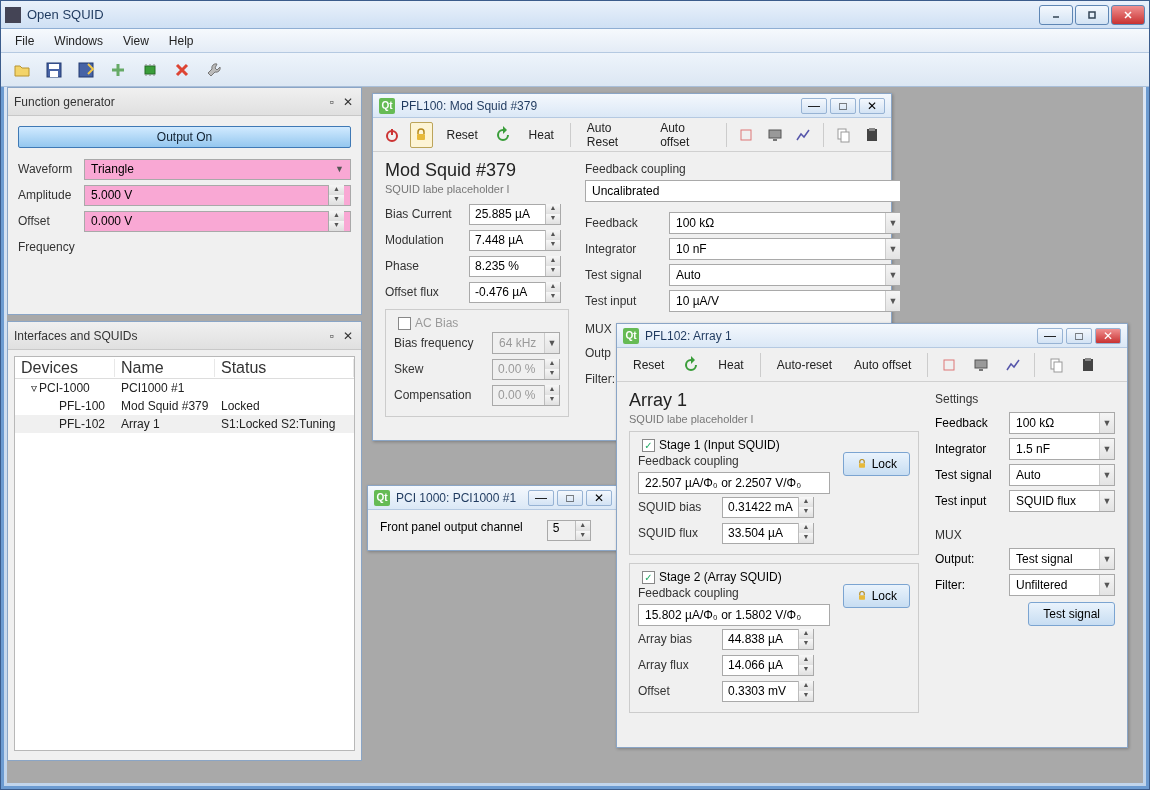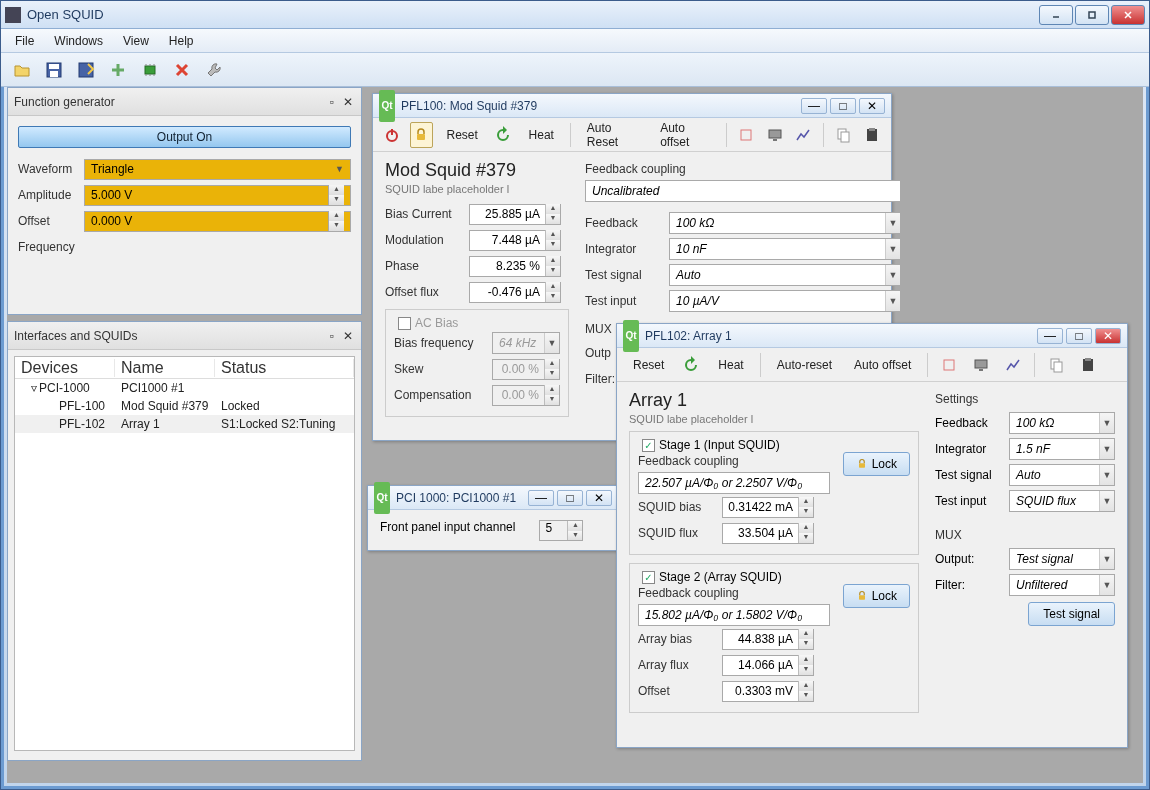--- a/index.html
+++ b/index.html
@@ -31,38 +31,38 @@
 
 #dock-fg { left:0; top:0; width:355px; height:228px; }
 #dock-int { left:0; top:234px; width:355px; height:440px; }
 
 .dock-body { padding:10px; background:#f0f0f0; }
 
 
 .output-btn { width:100%; height:22px; background:linear-gradient(#d1eaff,#94c7ef); border:1px solid #3f79b5; border-radius:2px; color:#123; margin-bottom:8px; }
 .form-row { display:flex; align-items:center; height:26px; gap:6px; }
 .form-row label { width:60px; color:#333; }
-.form-row .control { flex:1; height:21px; border:1px solid #a9a9a9; background:#eab308; padding:0 6px; display:flex; align-items:center; justify-content:space-between; }
+.form-row .control { flex:1; height:21px; border:1px solid #a9a9a9; background:#f9a8d4; padding:0 6px; display:flex; align-items:center; justify-content:space-between; }
 .spinner { width:16px; display:flex; flex-direction:column; }
 .spinner span { height:10px; background:linear-gradient(#f5f5f5,#ddd); border-left:1px solid #a9a9a9; font-size:7px; text-align:center; line-height:8px; color:#555; }
 .combo-arrow { font-size:9px; color:#555; }
 
 
 .tree-container { border:1px solid #b8b8b8; background:#fff; height:395px; overflow:auto; }
 .tree-hdr { display:flex; background:#fff; border-bottom:1px solid #ddd; height:22px; align-items:center; }
 .tree-hdr .col { padding:0 6px; border-right:1px solid #e8e8e8; font-size:16px; color:#333; }
 .tree-row { display:flex; height:18px; align-items:center; }
 .tree-row.sel { background:#f0f0f0; }
 .tree-row .col { padding:0 6px; font-size:12px; color:#222; white-space:nowrap; overflow:hidden; }
 .col.c0{width:100px} .col.c1{width:100px} .col.c2{flex:1}
 
 
 .subwin { position:absolute; border:1px solid #8aa5c6; background:#f0f0f0; box-shadow:1px 1px 3px rgba(0,0,0,.25); }
 .subwin .sw-title { height:24px; background:linear-gradient(#f4f8fd,#dbe8f6); display:flex; align-items:center; padding:0 6px; border-bottom:1px solid #b5c9e1; }
-.sw-title .qt-icon { width:16px; height:32px; background:#6b5; border-radius:2px; margin-right:6px; display:flex; align-items:center; justify-content:center; color:#fff; font-size:10px; font-weight:bold; }
+.sw-title .qt-icon { width:16px; height:16px; background:#6b5; border-radius:2px; margin-right:6px; display:flex; align-items:center; justify-content:center; color:#fff; font-size:10px; font-weight:bold; }
 .sw-title .t { flex:1; color:#1f3a5f; font-size:12px; }
 .sw-title .sw-btn { width:26px; height:16px; background:linear-gradient(#f4f8fd,#d3e3f4); border:1px solid #97b3d4; border-radius:2px; margin-left:3px; display:flex; align-items:center; justify-content:center; }
 .sw-title .sw-btn.close { background:linear-gradient(#f09090,#c83232); color:#fff; }
 
 #win-pfl100 { left:365px; top:6px; width:520px; height:348px; }
 #win-pci1000 { left:360px; top:398px; width:252px; height:66px; }
 #win-pfl102 { left:609px; top:236px; width:512px; height:425px; }
 
 .sw-toolbar { height:34px; display:flex; align-items:center; gap:6px; padding:0 8px; border-bottom:1px solid #d0d0d0; background:#f0f0f0; }
 .sw-toolbar .tbtn { padding:4px 8px; color:#222; border-radius:2px; }
@@ -70,25 +70,25 @@
 .sw-toolbar .sep { width:1px; height:24px; background:#ccc; margin:0 2px; }
 
 .sw-body { padding:8px 12px; display:flex; gap:16px; }
 .sw-col { flex:1; }
 h2.squid-title { font-size:18px; font-weight:normal; color:#222; margin-bottom:2px; }
 .placeholder { font-size:11px; color:#777; margin-bottom:6px; }
 
 .param-row { display:flex; align-items:center; height:26px; gap:6px; }
 .param-row label { width:78px; color:#333; }
 .param-row .num { width:92px; height:21px; border:1px solid #a9a9a9; background:#fff; display:flex; align-items:center; }
-.param-row .num span { flex:1; padding:0 5px;text-align:right; }
+.param-row .num span { flex:1; padding:0 5px; }
 .param-row .num .spin { width:15px; display:flex; flex-direction:column; border-left:1px solid #bcbcbc; }
 .param-row .num .spin b { height:10px; background:linear-gradient(#f7f7f7,#e0e0e0); font-size:7px; text-align:center; color:#555; font-weight:normal; }
 
-.select { height:22px; border:1px solid #a9a9a9; background:#fff; display:flex; align-items:center; padding:0 6px; justify-content:space-between;font-style:italic; }
+.select { height:22px; border:1px solid #a9a9a9; background:#fff; display:flex; align-items:center; padding:0 6px; justify-content:space-between; }
 .select.wide { width:232px; }
 .select .arr { width:15px; text-align:center; font-size:9px; color:#555; border-left:1px solid #ccc; margin-right:-6px; height:100%; display:flex; align-items:center; justify-content:center; background:linear-gradient(#f5f5f5,#e3e3e3); }
 
 .sect-label { font-size:12px; color:#333; margin:2px 0 4px; }
 .fieldset { border:1px solid #ccc; padding:6px 8px 8px; margin-bottom:8px; background:#f0f0f0; position:relative; }
 .fieldset .legend { background:#f0f0f0; padding:0 4px; display:flex; align-items:center; gap:4px; }
 .checkbox { width:13px; height:13px; border:1px solid #888; background:#fff; display:inline-flex; align-items:center; justify-content:center; }
 .checkbox.checked::after { content:"✓"; font-size:10px; color:#2a6; }
 
 .lock-btn { padding:4px 12px; background:linear-gradient(#eaf3fc,#c7ddf2); border:1px solid #7ba4d1; border-radius:3px; display:inline-flex; align-items:center; gap:4px; }
@@ -444,21 +444,21 @@
 
     <div class="subwin" id="win-pci1000">
       <div class="sw-title">
         <div class="qt-icon">Qt</div>
         <div class="t">PCI 1000: PCI1000 #1</div>
         <div class="sw-btn">—</div>
         <div class="sw-btn">□</div>
         <div class="sw-btn">✕</div>
       </div>
       <div class="sw-body" style="padding:10px 12px">
-        <label style="margin-right:8px">Front panel input channel</label>
+        <label style="margin-right:8px">Front panel output channel</label>
         <div class="num" style="width:44px;height:21px;border:1px solid #a9a9a9;display:flex">
             <span style="flex:1;padding:0 5px">5</span>
             <div class="spin" style="width:15px;border-left:1px solid #bcbcbc;display:flex;flex-direction:column">
               <b style="height:10px;background:linear-gradient(#f7f7f7,#e0e0e0);font-size:7px;text-align:center;color:#555;font-weight:normal">▲</b>
               <b style="height:10px;background:linear-gradient(#f7f7f7,#e0e0e0);font-size:7px;text-align:center;color:#555;font-weight:normal">▼</b>
             </div>
           </div>
       </div>
     </div>
 

